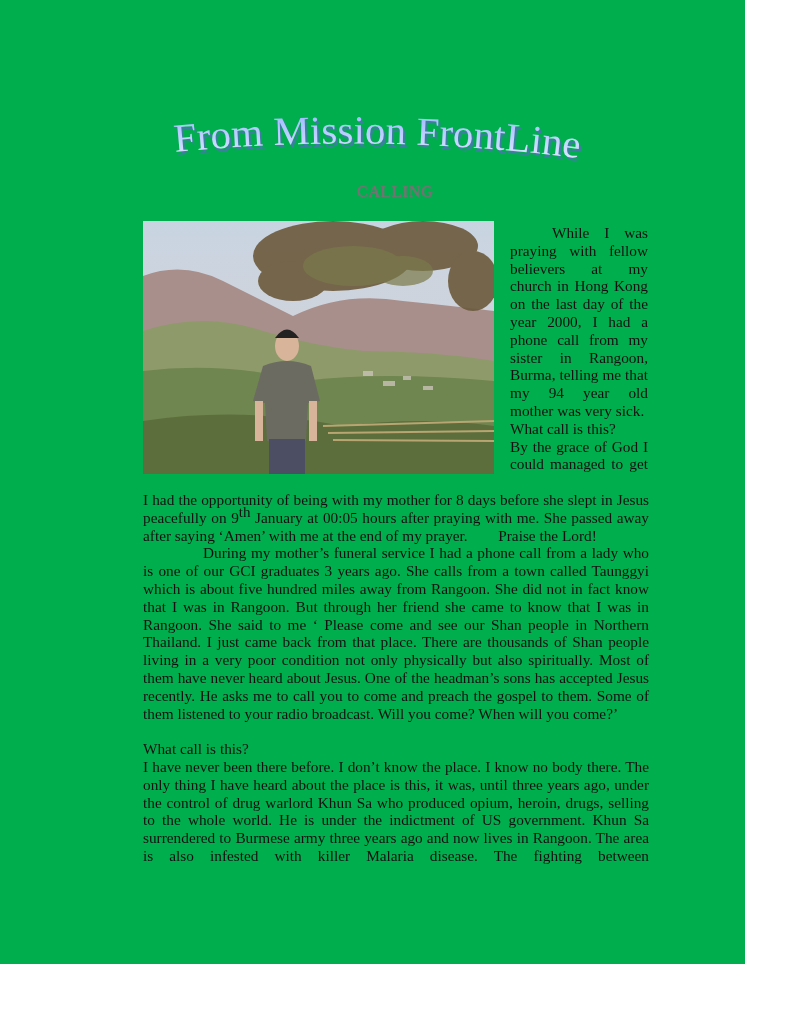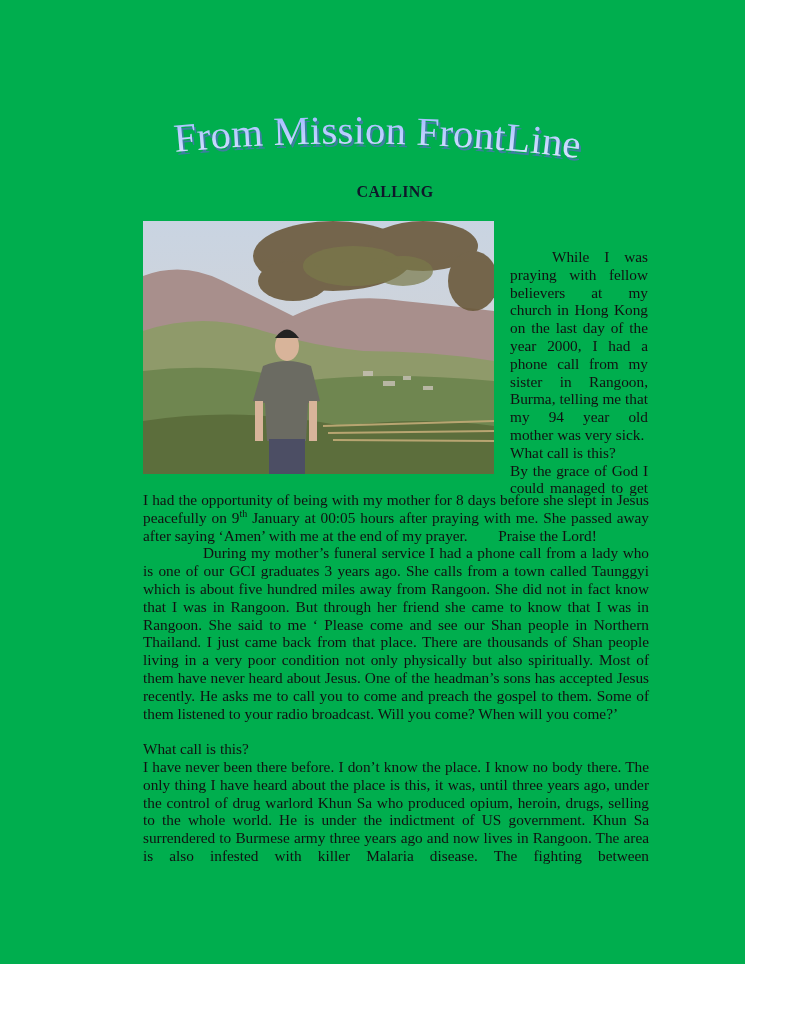--- a/index.html
+++ b/index.html
@@ -9,37 +9,37 @@
     }
     .page-bg {
       position: absolute; left: 0; top: 0; width: 745px; height: 964px;
       background: #00AE4E;
     }
     .wordart {
       position: absolute; left: 170px; top: 104px; width: 420px; height: 70px;
     }
     .heading {
       position: absolute; left: 300px; top: 183px; width: 190px; text-align: center;
-      font-weight: bold; font-size: 16px; color: #0f172a; letter-spacing: 0.3px;
+      font-weight: bold; font-size: 16px; color: #737373; letter-spacing: 0.3px;
     }
     .photo {
       position: absolute; left: 143px; top: 221px; width: 351px; height: 253px; overflow: hidden;
     }
     .text {
       position: absolute; color: #111; font-size: 15.3px; line-height: 17.8px;
       text-align: justify;
     }
     .side-col { left: 510px; top: 224px; width: 138px; }
     .main-col { left: 143px; top: 491px; width: 506px; }
     p { margin: 0; }
     .indent { text-indent: 60px; }
-    .side-col .indent { text-indent: 42px; margin-top: 24px; }
+    .side-col .indent { text-indent: 42px; }
     .last-line { text-align-last: justify; }
     .blank { height: 17.8px; }
-    sup { font-size: 10px; line-height: 0; vertical-align: super; }
+    sup { font-size: 15px; line-height: 0; vertical-align: super; }
   </style>
 </head>
 <body>
 
 <div class="page-bg"></div>
 
 <svg class="wordart" viewBox="0 0 420 70">
   <defs>
     <linearGradient id="waFill" x1="0" y1="0" x2="0" y2="1">
       <stop offset="0" stop-color="#98b4ff"></stop>

